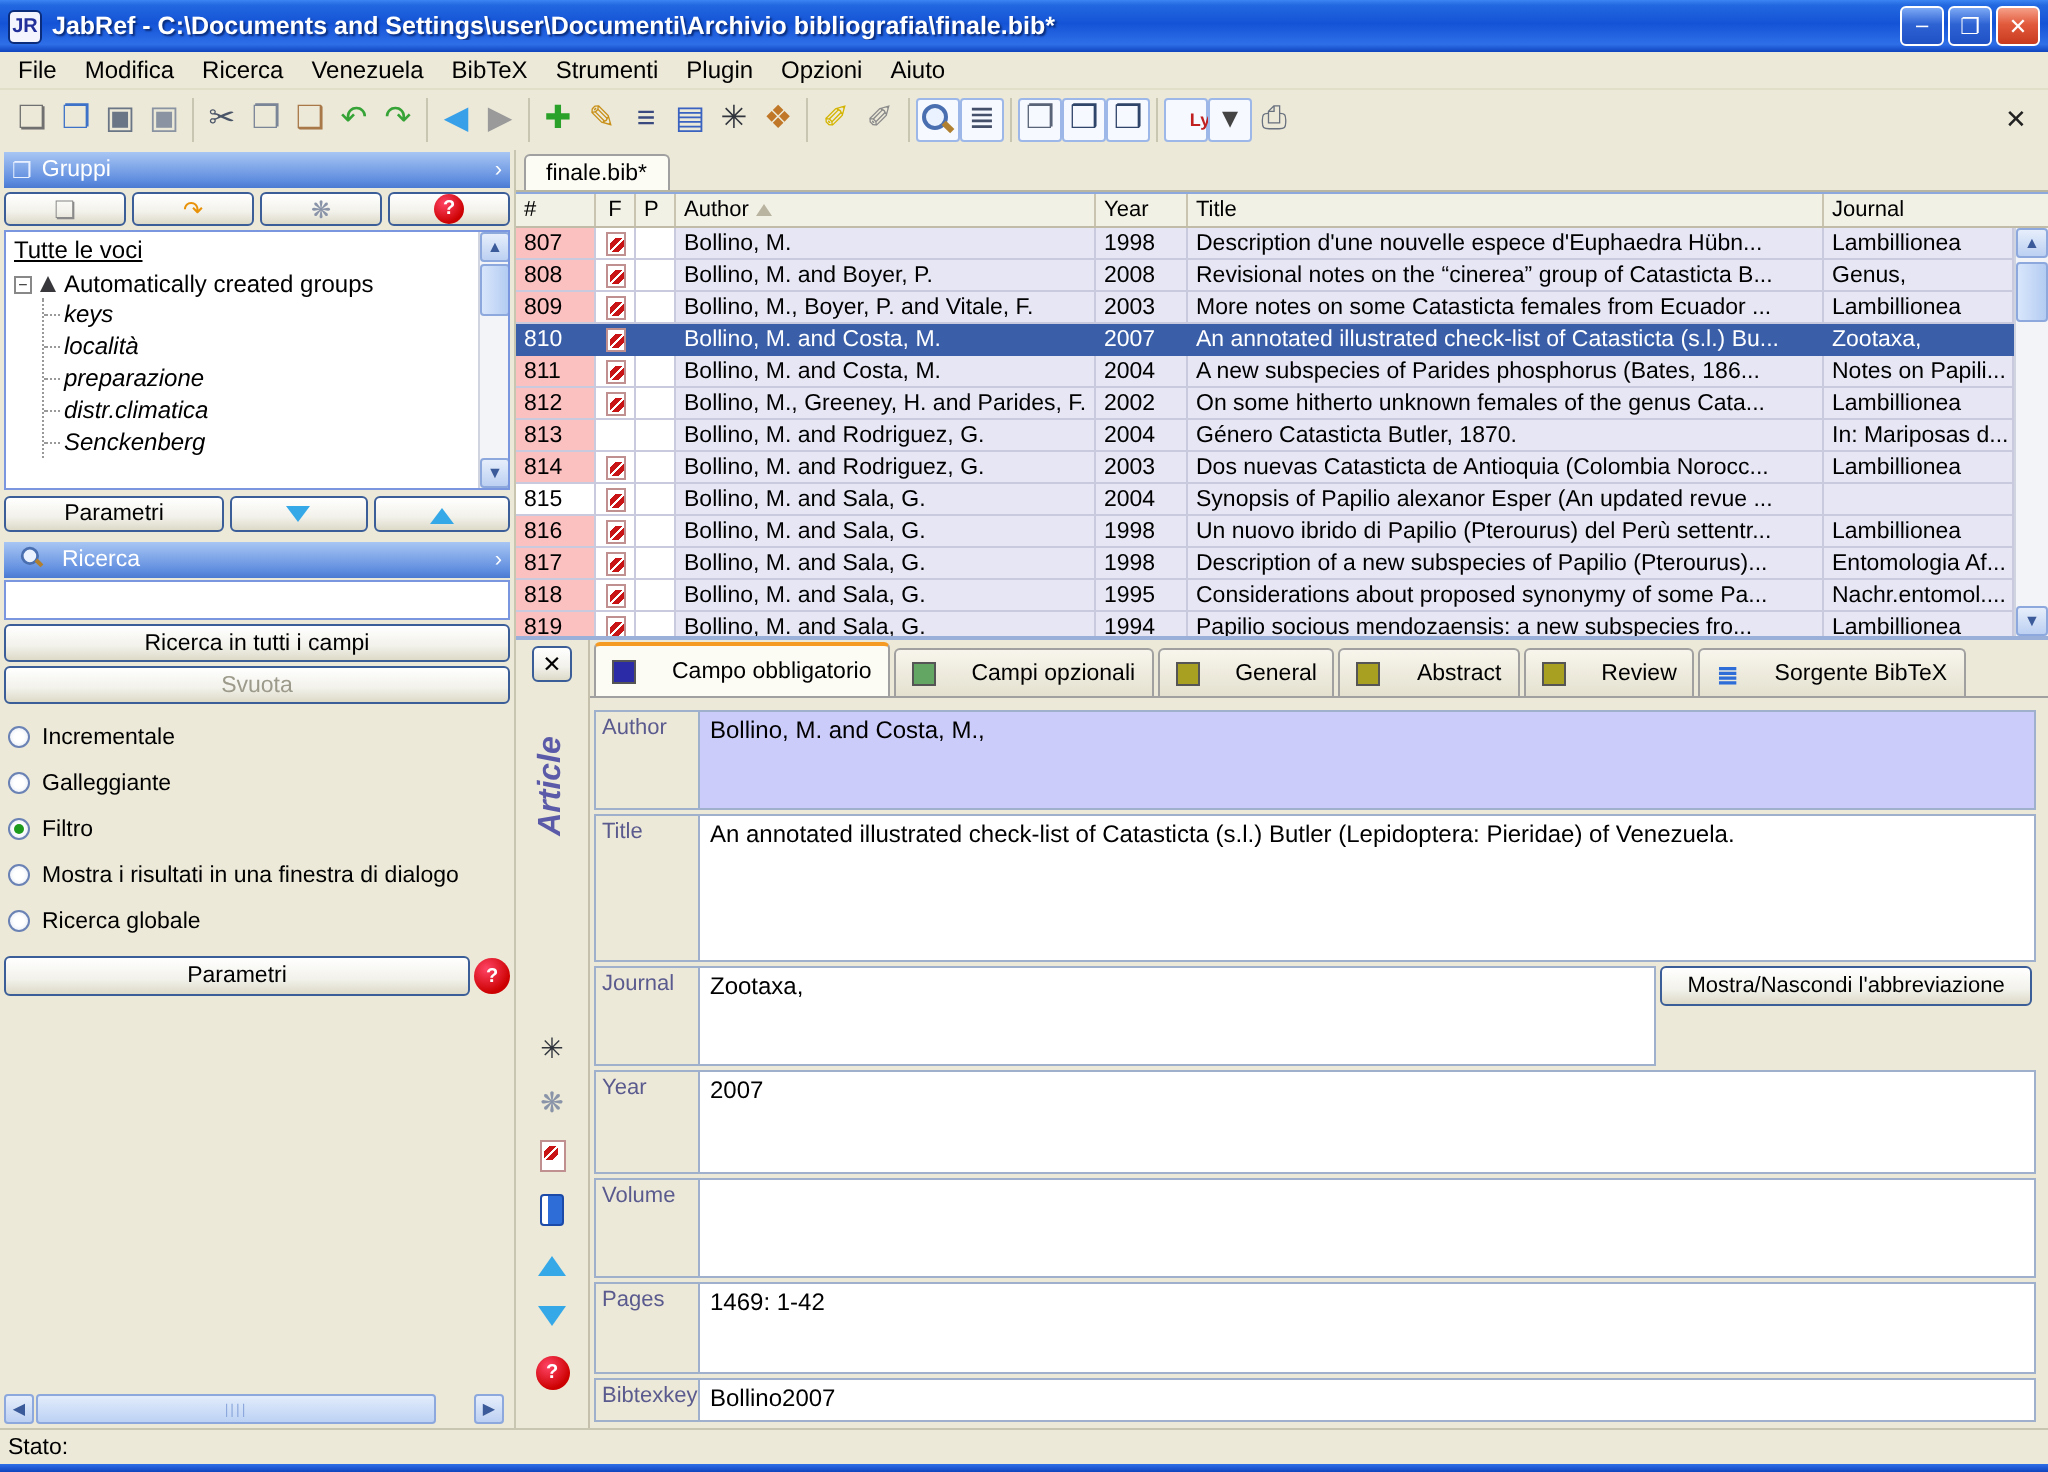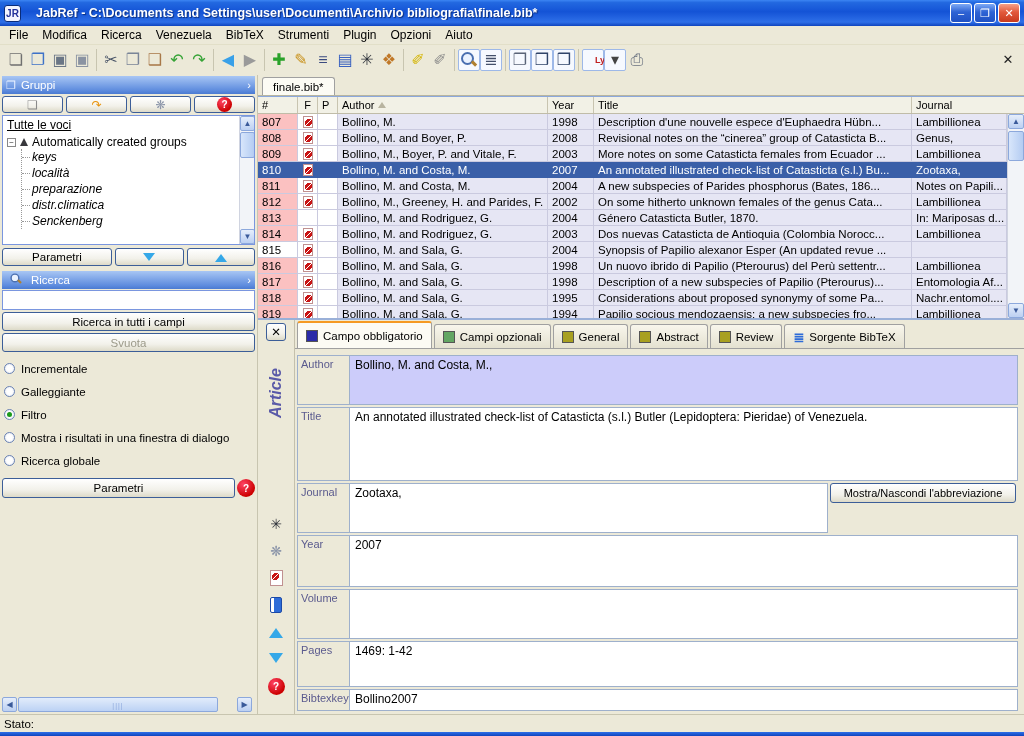--- a/index.html
+++ b/index.html
@@ -4,21 +4,21 @@
 <style>
   * { margin:0; padding:0; box-sizing:border-box; }
   html,body { width:1024px; height:736px; overflow:hidden; font-family:"Liberation Sans",sans-serif; }
   #win { position:relative; width:1024px; height:736px; background:#ECE9D8; }
 
   
   .titlebar { height:26px; display:flex; align-items:center; padding:0 4px;
     background:linear-gradient(180deg,#3C85F3 0%,#2268E0 10%,#1453D6 45%,#2E6FE8 85%,#0F44BE 100%);
     color:#fff; }
   .app-icon { width:17px; height:17px; background:#F4F4FF; border-radius:3px; color:#23309A;
-    font-size:10px; font-weight:bold; display:flex; align-items:center; justify-content:center; margin-right:15px;
+    font-size:10px; font-weight:bold; display:flex; align-items:center; justify-content:center; margin-right:5px;
     border:1px solid #0A2C7A; }
   .title-text { font-size:12.5px; font-weight:bold; text-shadow:1px 1px 1px #0A2C7A; flex:1; white-space:nowrap; overflow:hidden; }
   .cap-btn { width:22px; height:20px; margin-left:2px; border-radius:3px; border:1px solid #fff;
     display:flex; align-items:center; justify-content:center; font-size:11px; color:#fff;
     background:linear-gradient(180deg,#7DA9F5,#2E63D4 45%,#1F51C4); }
   .cap-close { background:linear-gradient(180deg,#F5A088,#E25A3C 45%,#C83A1E); }
 
   
   .menubar { height:19px; display:flex; align-items:center; background:#ECE9D8; border-bottom:1px solid #E2DFC8; padding-left:2px; }
   .menu-item { font-size:12px; padding:2px 7px; color:#000; }
@@ -128,21 +128,21 @@
   .etype { margin-top:10px; height:84px; display:flex; align-items:center; justify-content:center; }
   .etype span { transform:rotate(-90deg); font-size:16px; font-weight:bold; font-style:italic; color:#5A5AA8; white-space:nowrap; }
   .estrip-icons { margin-top:80px; display:flex; flex-direction:column; gap:9px; align-items:center; }
   .estrip-icons .sic { width:18px; height:18px; display:flex; align-items:center; justify-content:center; font-size:14px; }
   .ic-book { width:12px; height:16px; background:linear-gradient(90deg,#fff 0 3px,#2E6CD8 3px); border:1px solid #1C4AA8; border-radius:2px; }
   .tri-up-s { width:0; height:0; border:7px solid transparent; border-bottom:10px solid #35A8E8; margin-bottom:5px; }
   .tri-dn-s { width:0; height:0; border:7px solid transparent; border-top:10px solid #35A8E8; margin-top:5px; }
 
   .emain { flex:1; position:relative; }
   .etabs { display:flex; align-items:flex-end; height:29px; padding-left:2px; gap:2px; border-bottom:1px solid #A0A0A0; }
-  .etab { display:flex; align-items:center; gap:5px; font-size:11.5px; padding:4px 8px 3px 8px;
+  .etab { display:flex; align-items:center; gap:18px; font-size:11.5px; padding:4px 8px 3px 8px;
     background:linear-gradient(180deg,#F8F6EC,#E4E1D0); border:1px solid #A0A0A0; border-bottom:none; border-radius:3px 3px 0 0; height:24px; }
   .etab.active { background:#FCFBF4; border-top:2px solid #F59A23; height:27px; font-weight:normal; }
   .tab-sq { width:12px; height:12px; border:1px solid #555; }
   .tab-src-icon { color:#2E6CD8; font-weight:bold; font-size:13px; }
 
   .efields { position:absolute; left:0; right:0; top:30px; bottom:0; padding:5px 6px 0 2px; overflow:hidden; }
   .frow { display:flex; margin-bottom:2px; }
   .flabel { width:52px; border:1px solid #9EB0CC; border-right:none; background:#ECE9D8;
     font-size:11px; color:#5A5A8E; padding:2px 3px; }
   .fval { flex:1; background:#fff; border:1px solid #9EB0CC; font-size:12px; padding:2px 5px; white-space:pre-wrap; }

